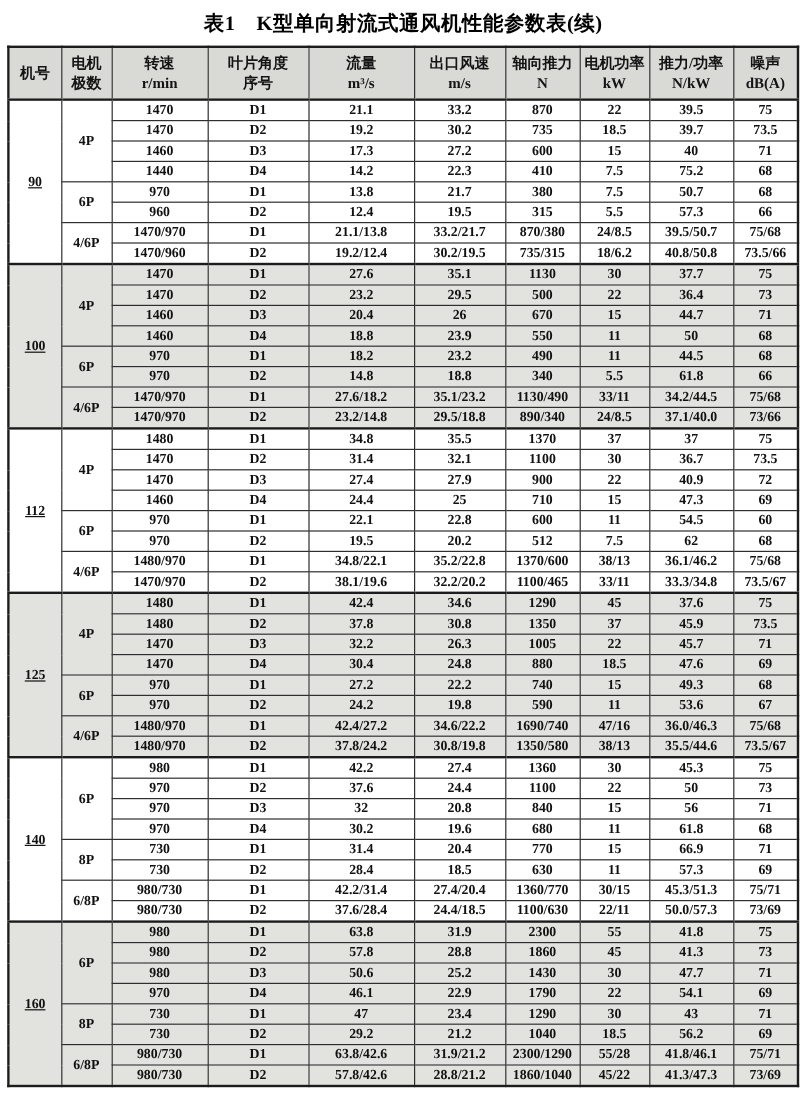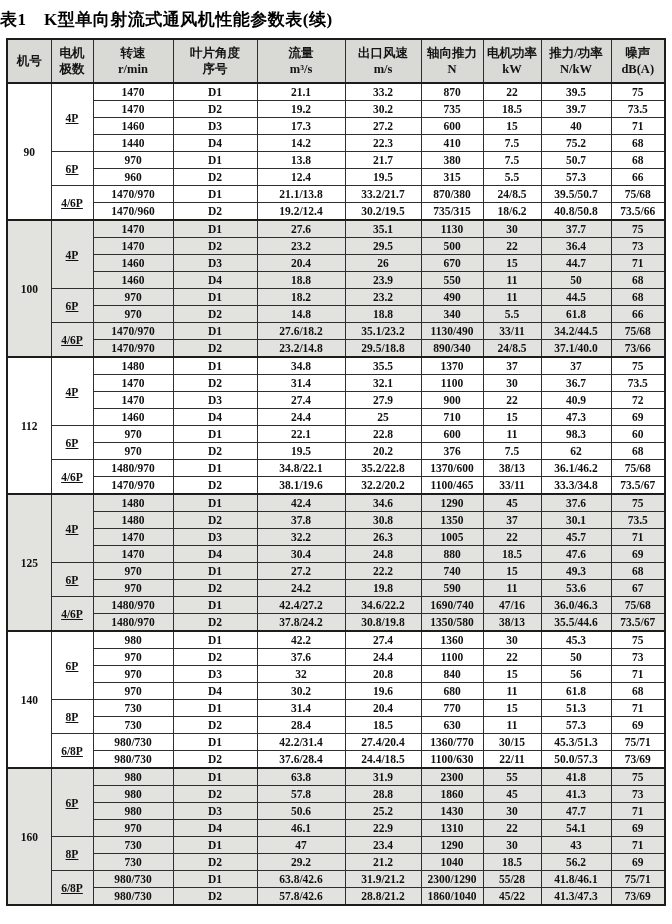--- a/index.html
+++ b/index.html
@@ -12,20 +12,21 @@
     color: #111;
     overflow: hidden;
   }
   .page {
     width: 672px;
     height: 924px;
     box-sizing: border-box;
     padding-top: 8px;
   }
   .title {
+    text-align: center;
     font-weight: bold;
     font-size: 17px;
     letter-spacing: 0.5px;
     margin: 0 0 7px 0;
     color: #000;
   }
   table.perf {
     border-collapse: collapse;
     table-layout: fixed;
     width: 658px;
@@ -50,22 +51,22 @@
     color: #141414;
   }
   table.perf td {
     height: 16px;
     font-size: 11.5px;
     line-height: 16px;
     background: #ffffff;
   }
   tr.shaded td { background: #e2e2de; }
   tr.group-start td { border-top: 2px solid #1c1c1c; }
-  td.machine-cell { font-size: 12px; }
-  td.poles-cell { font-size: 12px; text-decoration: underline; }
+  td.machine-cell { font-size: 12px; text-decoration: underline; }
+  td.poles-cell { font-size: 12px; }
 </style>
 </head>
 <body>
 
 <div class="page">
   <h1 class="title">表1　K型单向射流式通风机性能参数表(续)</h1>
   <table class="perf">
     <colgroup id="col-group">
         <col style="width: 44px;">
         <col style="width: 42px;">
@@ -313,29 +314,29 @@
           <td>69</td>
         </tr>
         <tr>
           <td rowspan="2" class="poles-cell">6P</td>
           <td>970</td>
           <td>D1</td>
           <td>22.1</td>
           <td>22.8</td>
           <td>600</td>
           <td>11</td>
-          <td>98.3</td>
+          <td>54.5</td>
           <td>60</td>
         </tr>
         <tr>
           <td>970</td>
           <td>D2</td>
           <td>19.5</td>
           <td>20.2</td>
-          <td>376</td>
+          <td>512</td>
           <td>7.5</td>
           <td>62</td>
           <td>68</td>
         </tr>
         <tr>
           <td rowspan="2" class="poles-cell">4/6P</td>
           <td>1480/970</td>
           <td>D1</td>
           <td>34.8/22.1</td>
           <td>35.2/22.8</td>
@@ -366,21 +367,21 @@
           <td>37.6</td>
           <td>75</td>
         </tr>
         <tr class="shaded">
           <td>1480</td>
           <td>D2</td>
           <td>37.8</td>
           <td>30.8</td>
           <td>1350</td>
           <td>37</td>
-          <td>30.1</td>
+          <td>45.9</td>
           <td>73.5</td>
         </tr>
         <tr class="shaded">
           <td>1470</td>
           <td>D3</td>
           <td>32.2</td>
           <td>26.3</td>
           <td>1005</td>
           <td>22</td>
           <td>45.7</td>
@@ -481,21 +482,21 @@
           <td>68</td>
         </tr>
         <tr>
           <td rowspan="2" class="poles-cell">8P</td>
           <td>730</td>
           <td>D1</td>
           <td>31.4</td>
           <td>20.4</td>
           <td>770</td>
           <td>15</td>
-          <td>51.3</td>
+          <td>66.9</td>
           <td>71</td>
         </tr>
         <tr>
           <td>730</td>
           <td>D2</td>
           <td>28.4</td>
           <td>18.5</td>
           <td>630</td>
           <td>11</td>
           <td>57.3</td>
@@ -552,21 +553,21 @@
           <td>1430</td>
           <td>30</td>
           <td>47.7</td>
           <td>71</td>
         </tr>
         <tr class="shaded">
           <td>970</td>
           <td>D4</td>
           <td>46.1</td>
           <td>22.9</td>
-          <td>1310</td>
+          <td>1790</td>
           <td>22</td>
           <td>54.1</td>
           <td>69</td>
         </tr>
         <tr class="shaded">
           <td rowspan="2" class="poles-cell">8P</td>
           <td>730</td>
           <td>D1</td>
           <td>47</td>
           <td>23.4</td>

